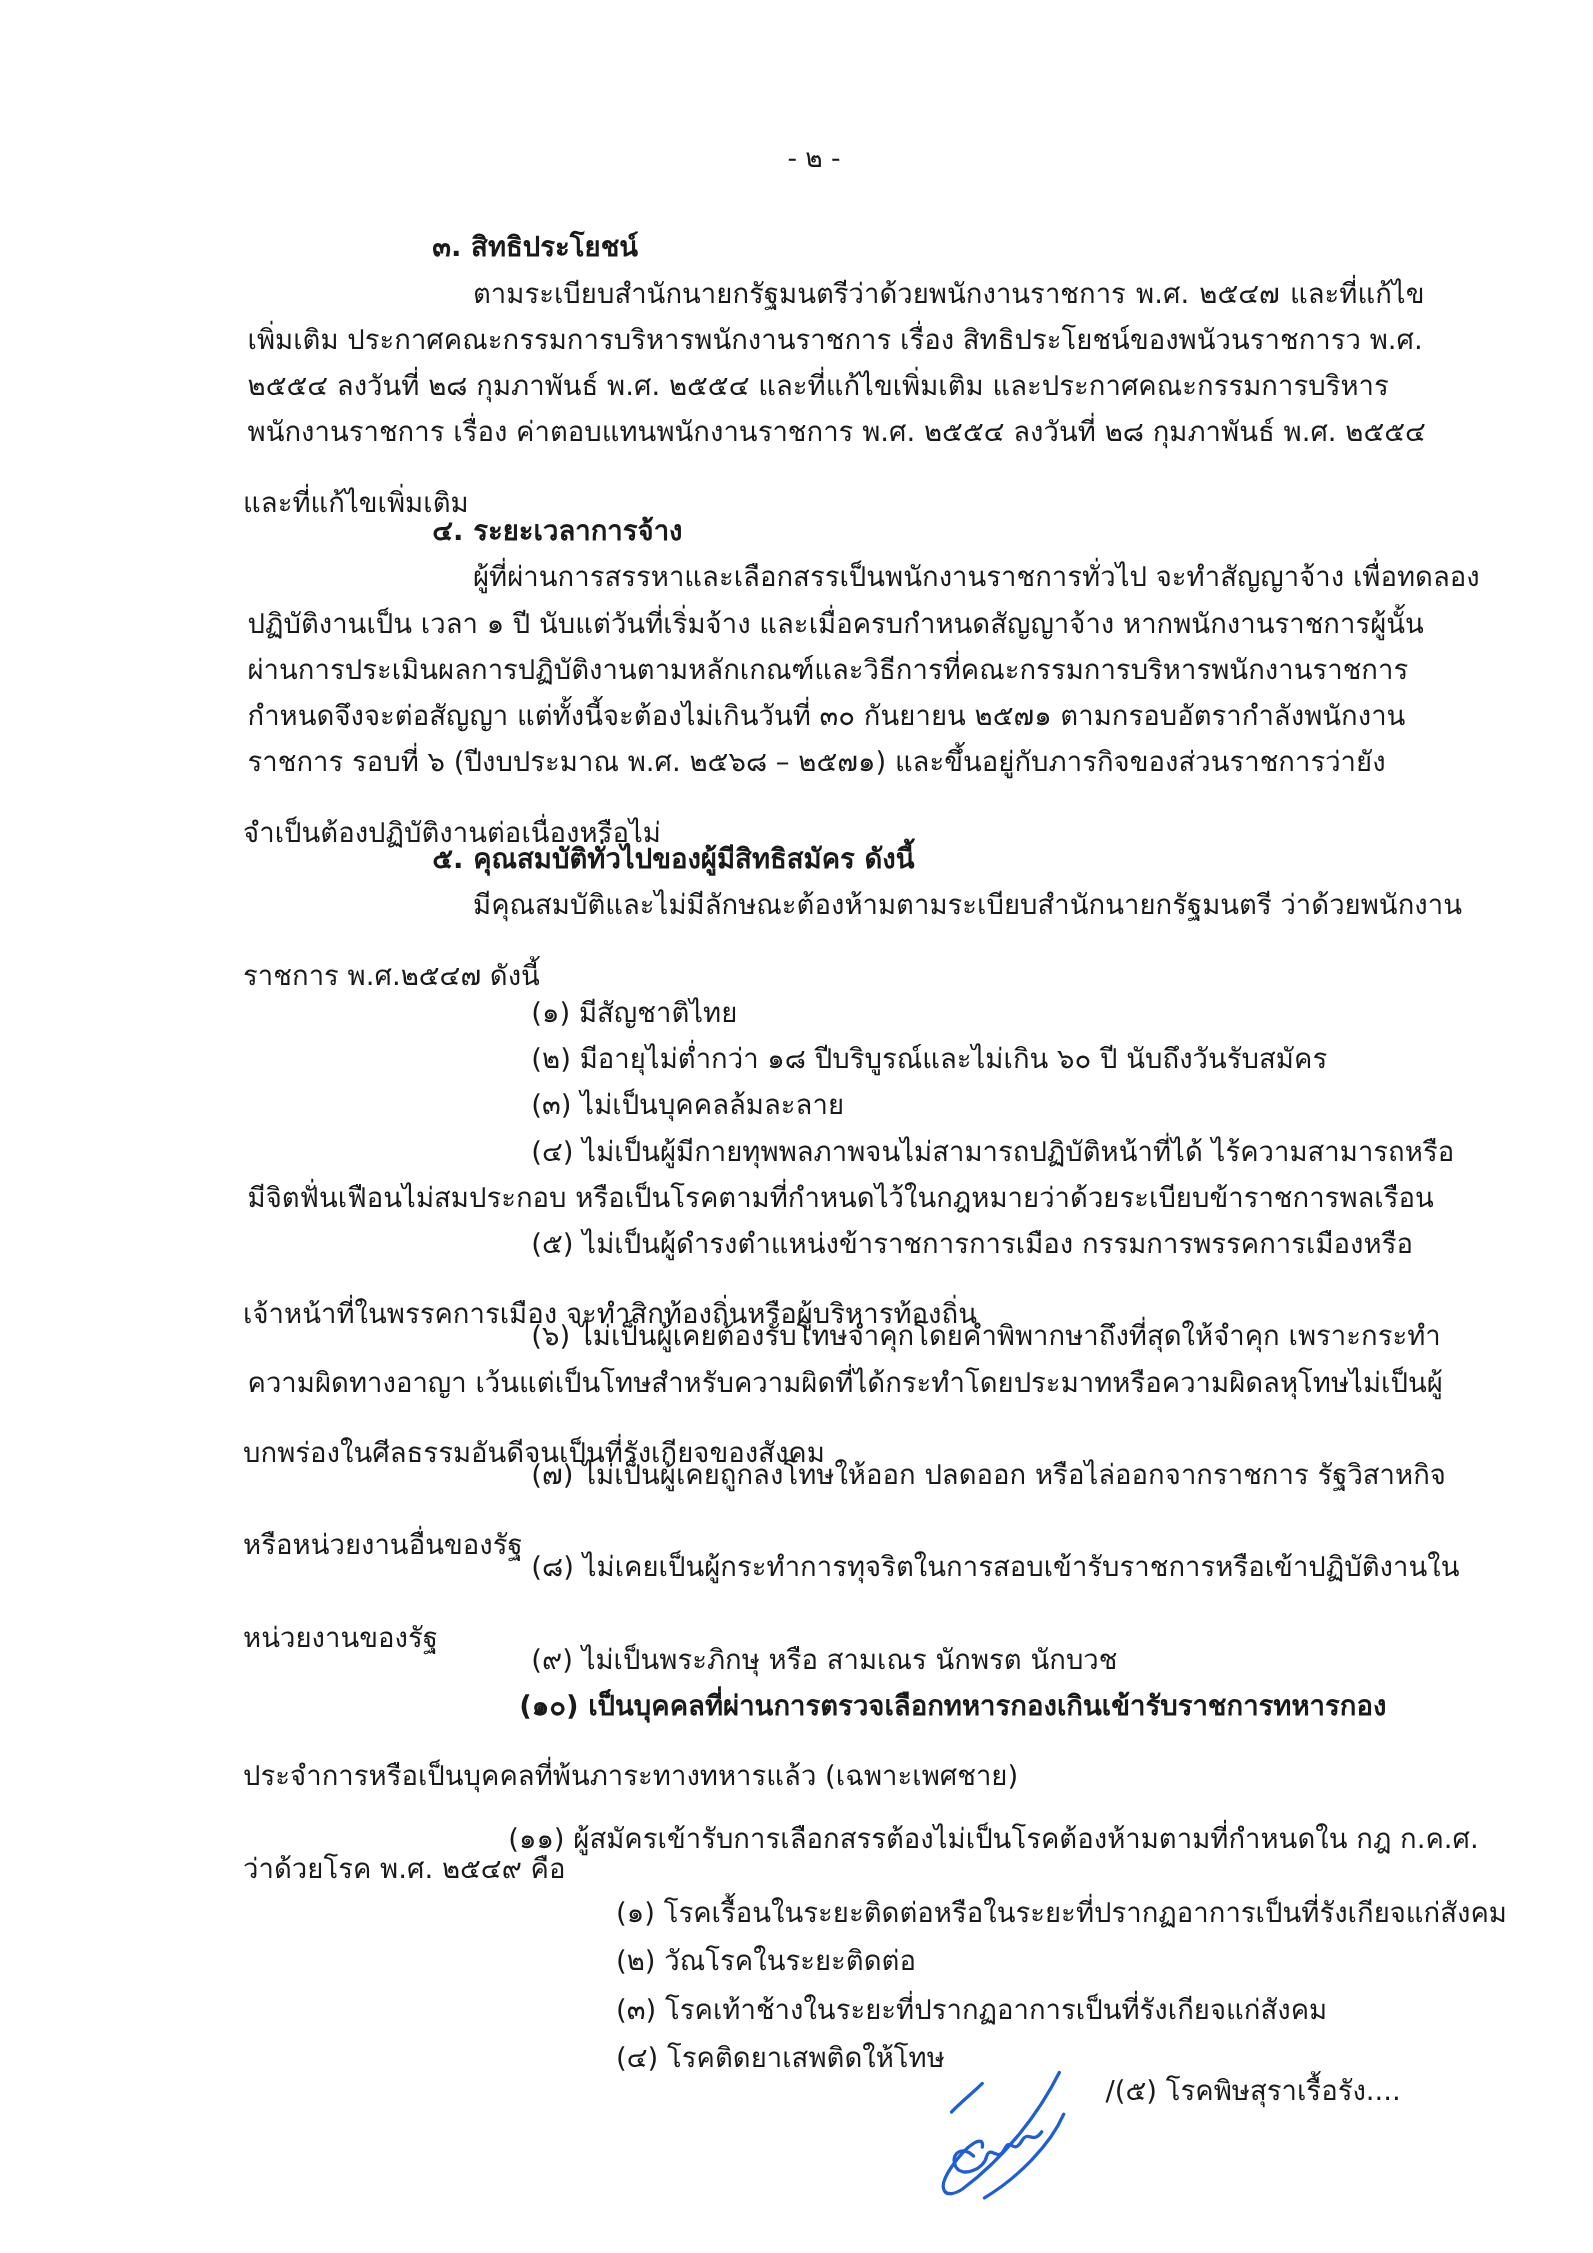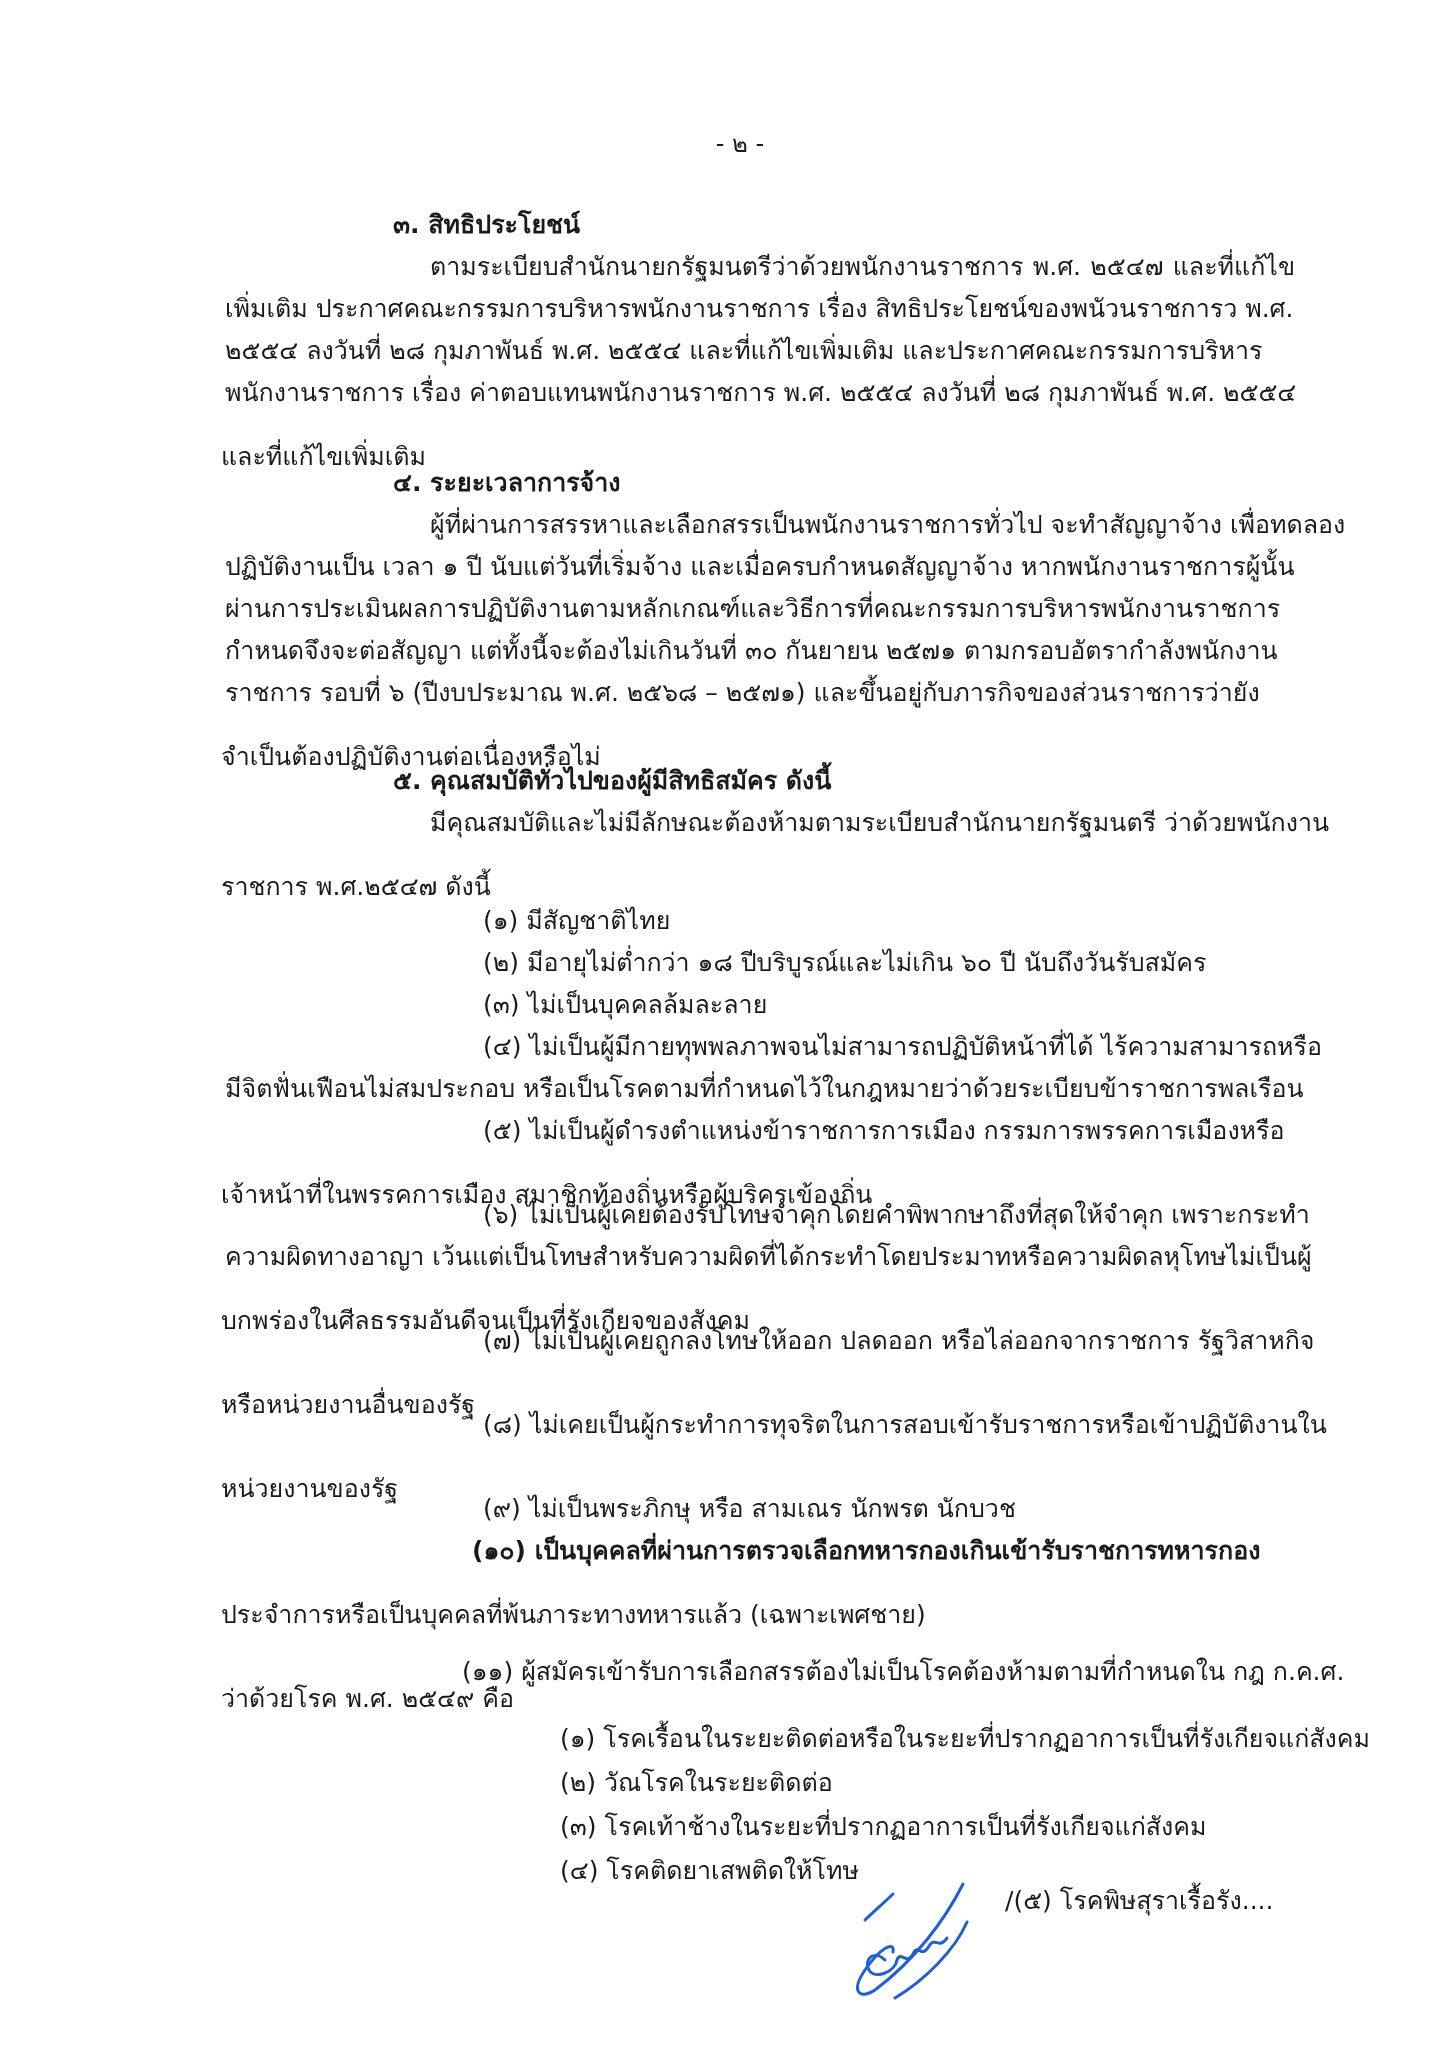--- a/index.html
+++ b/index.html
@@ -42,21 +42,21 @@
 <div class="line heading" style="top:760px">๕. คุณสมบัติทั่วไปของผู้มีสิทธิสมัคร ดังนี้</div>
 <div class="line indent" style="top:802px">มีคุณสมบัติและไม่มีลักษณะต้องห้ามตามระเบียบสำนักนายกรัฐมนตรี ว่าด้วยพนักงาน</div>
 <div class="line plain" style="top:844px">ราชการ พ.ศ.๒๕๔๗ ดังนี้</div>
 
 <div class="line item" style="top:900px">(๑) มีสัญชาติไทย</div>
 <div class="line item" style="top:942px">(๒) มีอายุไม่ต่ำกว่า ๑๘ ปีบริบูรณ์และไม่เกิน ๖๐ ปี นับถึงวันรับสมัคร</div>
 <div class="line item" style="top:984px">(๓) ไม่เป็นบุคคลล้มละลาย</div>
 <div class="line item-j" style="top:1026px">(๔) ไม่เป็นผู้มีกายทุพพลภาพจนไม่สามารถปฏิบัติหน้าที่ได้ ไร้ความสามารถหรือ</div>
 <div class="line just" style="top:1068px">มีจิตฟั่นเฟือนไม่สมประกอบ หรือเป็นโรคตามที่กำหนดไว้ในกฎหมายว่าด้วยระเบียบข้าราชการพลเรือน</div>
 <div class="line item-j" style="top:1110px">(๕) ไม่เป็นผู้ดำรงตำแหน่งข้าราชการการเมือง กรรมการพรรคการเมืองหรือ</div>
-<div class="line plain" style="top:1152px">เจ้าหน้าที่ในพรรคการเมือง สมาชิกท้องถิ่นหรือผู้บริครเข้องถิ่น</div>
+<div class="line plain" style="top:1152px">เจ้าหน้าที่ในพรรคการเมือง จะทำสิกท้องถิ่นหรือผู้บริหารท้องถิ่น</div>
 <div class="line item-j" style="top:1194px">(๖) ไม่เป็นผู้เคยต้องรับโทษจำคุกโดยคำพิพากษาถึงที่สุดให้จำคุก เพราะกระทำ</div>
 <div class="line just" style="top:1236px">ความผิดทางอาญา เว้นแต่เป็นโทษสำหรับความผิดที่ได้กระทำโดยประมาทหรือความผิดลหุโทษไม่เป็นผู้</div>
 <div class="line plain" style="top:1278px">บกพร่องในศีลธรรมอันดีจนเป็นที่รังเกียจของสังคม</div>
 <div class="line item-j" style="top:1320px">(๗) ไม่เป็นผู้เคยถูกลงโทษให้ออก ปลดออก หรือไล่ออกจากราชการ รัฐวิสาหกิจ</div>
 <div class="line plain" style="top:1362px">หรือหน่วยงานอื่นของรัฐ</div>
 <div class="line item-j" style="top:1404px">(๘) ไม่เคยเป็นผู้กระทำการทุจริตในการสอบเข้ารับราชการหรือเข้าปฏิบัติงานใน</div>
 <div class="line plain" style="top:1446px">หน่วยงานของรัฐ</div>
 <div class="line item" style="top:1488px">(๙) ไม่เป็นพระภิกษุ หรือ สามเณร นักพรต นักบวช</div>
 <div class="line item10" style="top:1530px">(๑๐) เป็นบุคคลที่ผ่านการตรวจเลือกทหารกองเกินเข้ารับราชการทหารกอง</div>
 <div class="line plain" style="top:1572px">ประจำการหรือเป็นบุคคลที่พ้นภาระทางทหารแล้ว (เฉพาะเพศชาย)</div>

